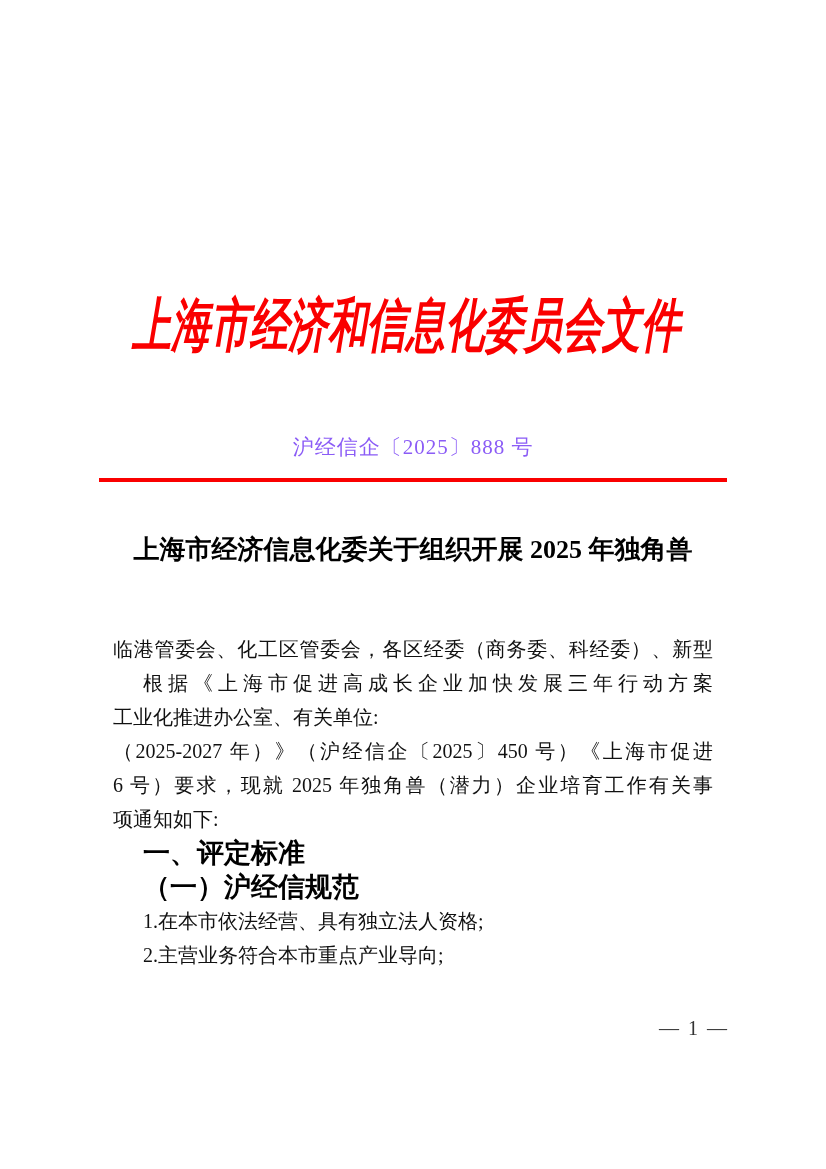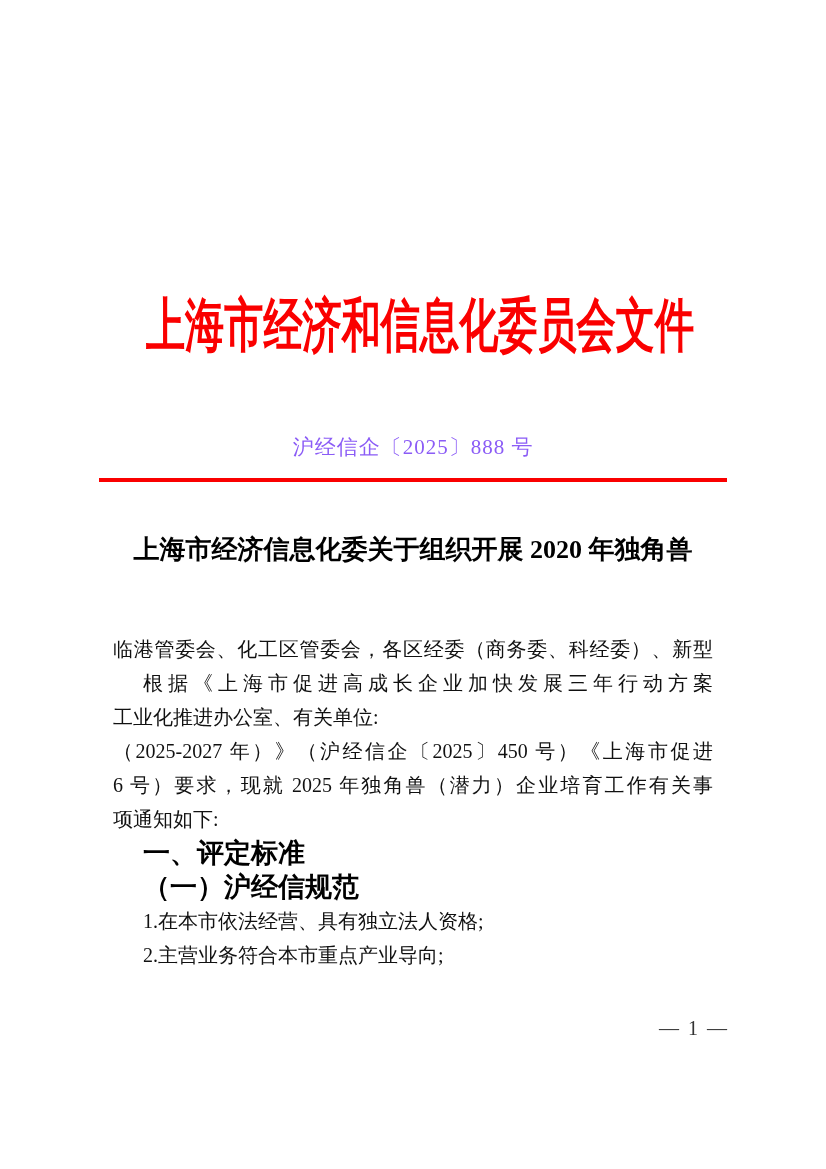--- a/index.html
+++ b/index.html
@@ -16,21 +16,22 @@
     font-family: "Liberation Serif", serif;
     color: #000000;
   }
   
   .letterhead-row {
     position: absolute;
     top: 292px;
     left: 0;
     width: 826px;
     display: flex;
-    justify-content: flex-end;
+    justify-content: flex-start;
+    font-style: italic;
   }
   .letterhead-title {
     font-size: 58px;
     line-height: 68px;
     font-weight: bold;
     color: var(--accent-red, #fa0000);
     white-space: nowrap;
     transform: scaleX(0.675);
     transform-origin: center center;
     font-family: "Liberation Serif", serif;
@@ -108,21 +109,21 @@
 
   <div class="letterhead-row">
     <div class="letterhead-title">上海市经济和信息化委员会文件</div>
   </div>
 
   <div class="doc-number">沪经信企〔2025〕888 号</div>
 
   <div class="red-rule"></div>
 
   <div class="notice-title">
-    <div>上海市经济信息化委关于组织开展 2020 年独角兽</div>
+    <div>上海市经济信息化委关于组织开展 2025 年独角兽</div>
   </div>
 
   <div class="body-text">
     <div class="line just">临港管委会、化工区管委会，各区经委（商务委、科经委）、新型</div>
     <div class="line just indent">根据《上海市促进高成长企业加快发展三年行动方案</div>
     <div class="line">工业化推进办公室、有关单位:</div>
     <div class="line just">（2025-2027 年）》（沪经信企〔2025〕450 号）《上海市促进</div>
     <div class="line just">6 号）要求，现就 2025 年独角兽（潜力）企业培育工作有关事</div>
     <div class="line">项通知如下:</div>
     <div class="line heading indent">一、评定标准</div>

